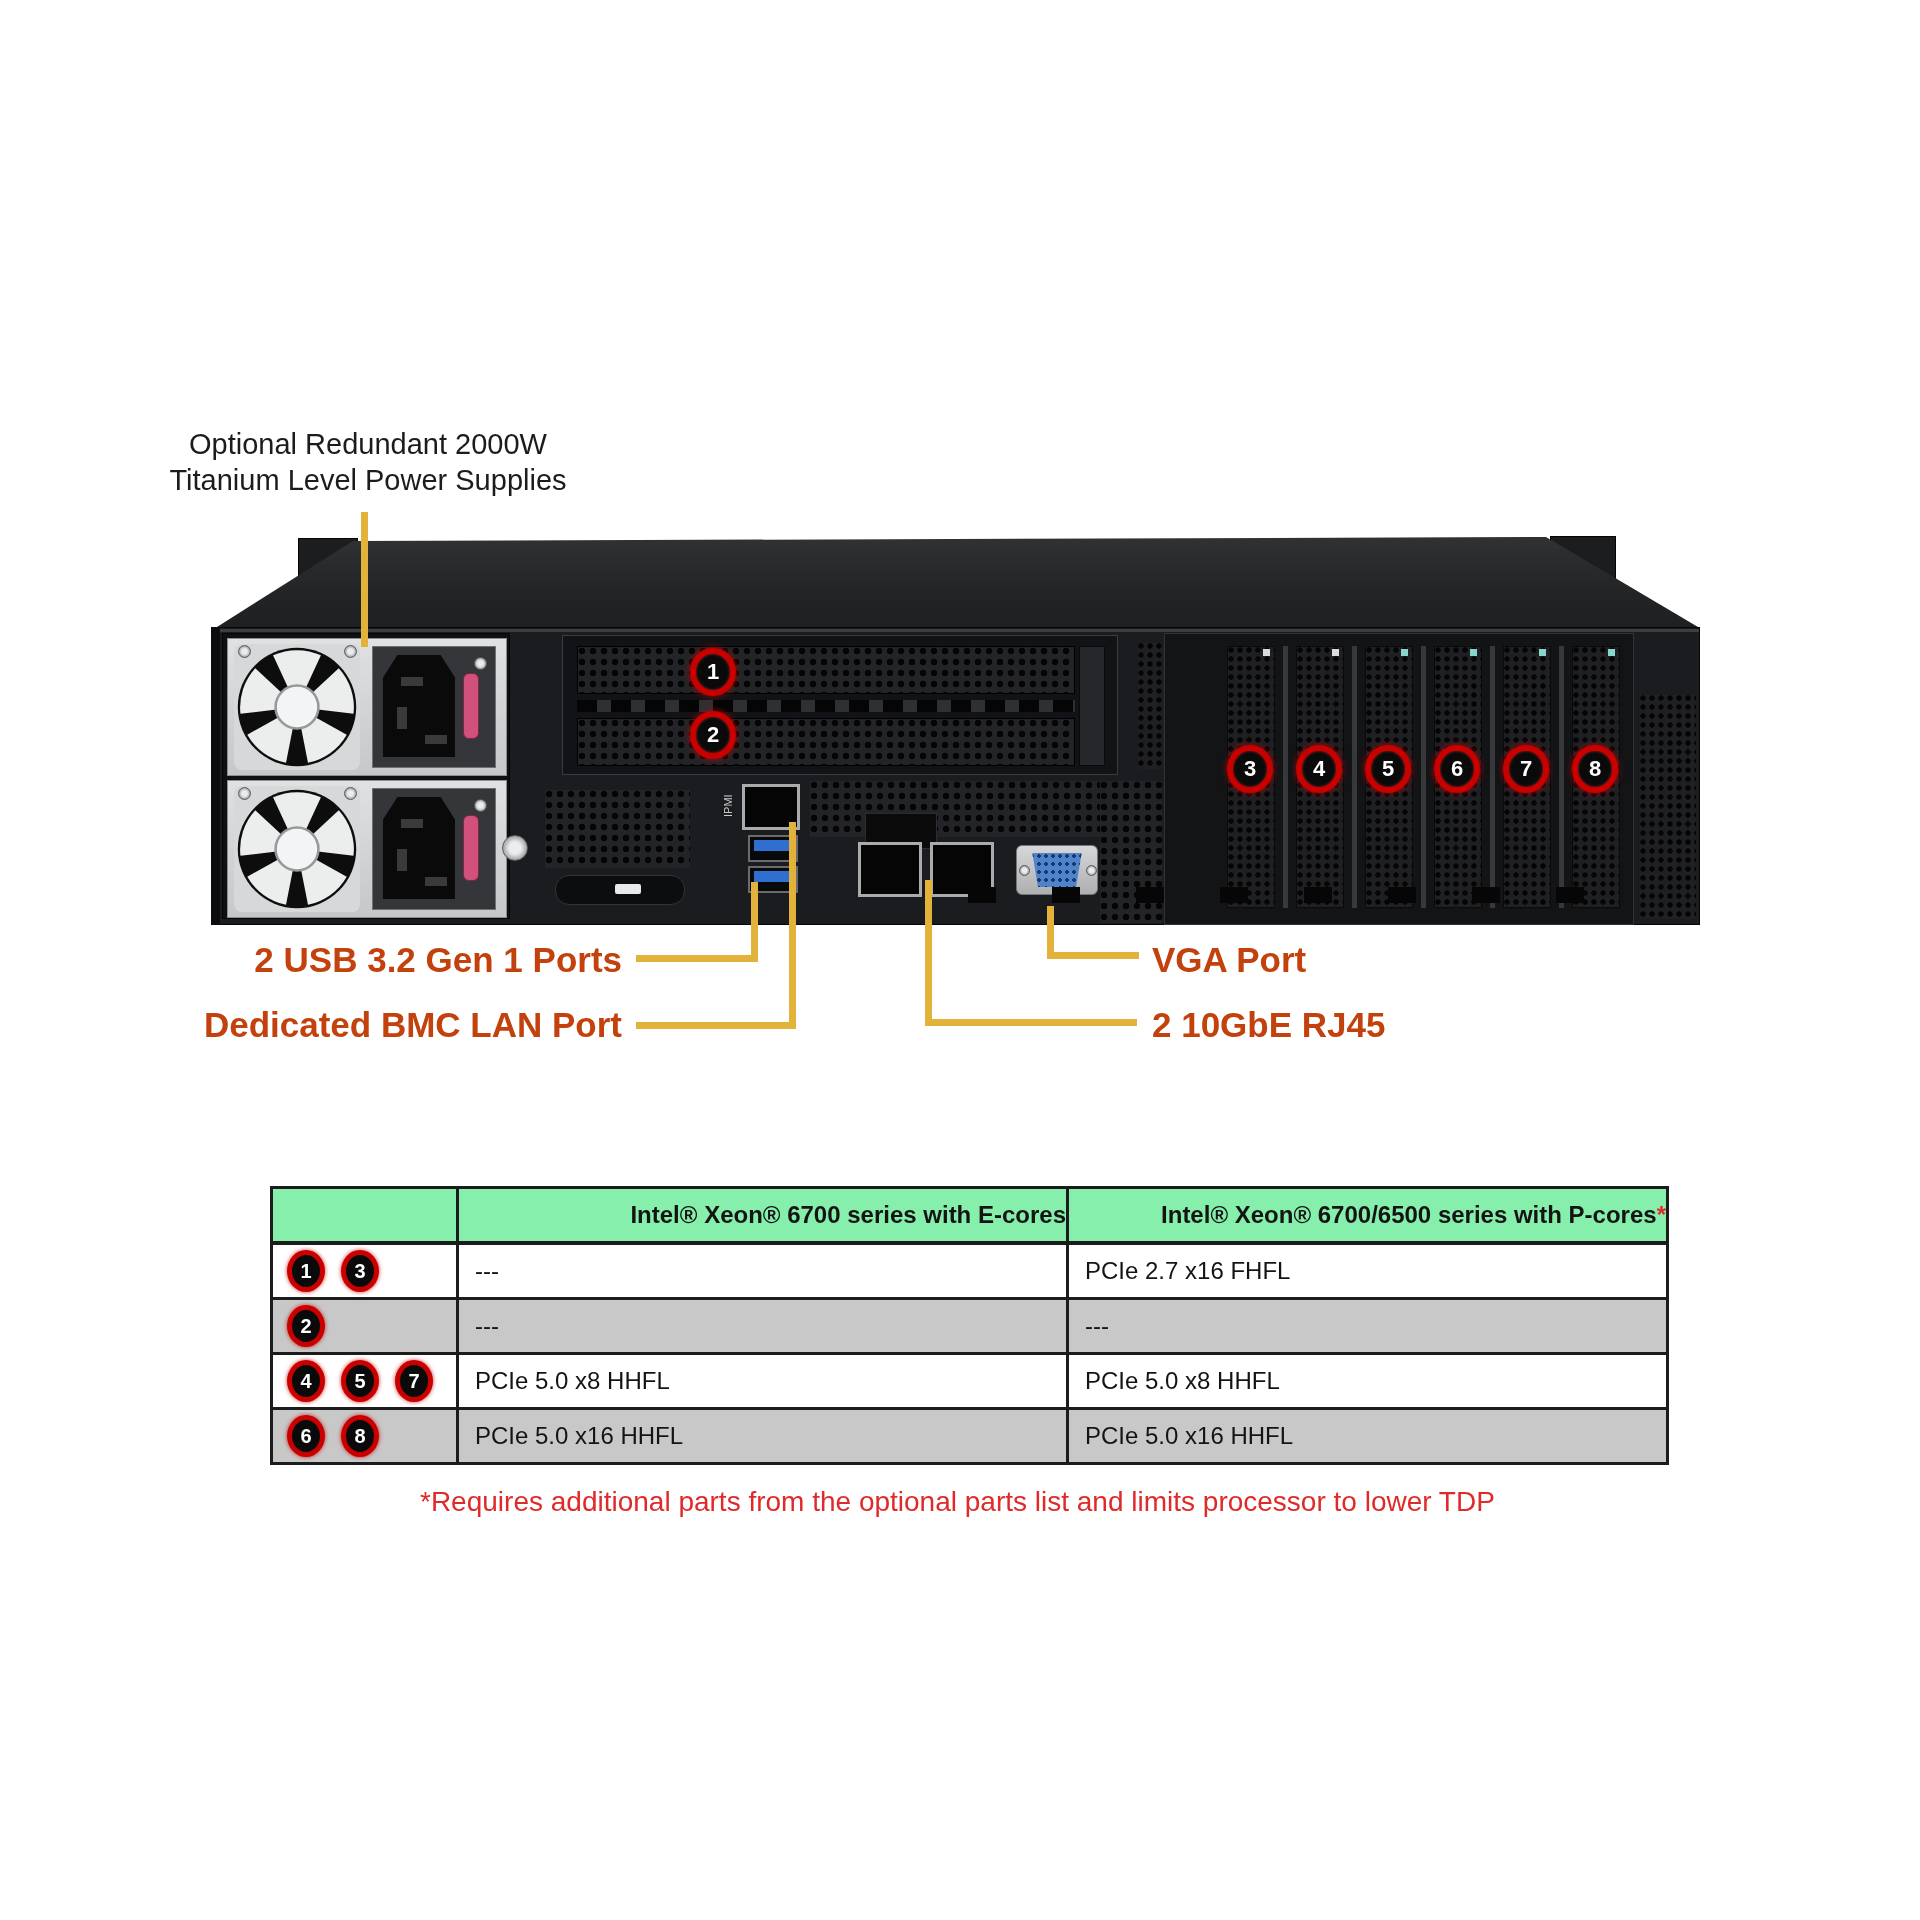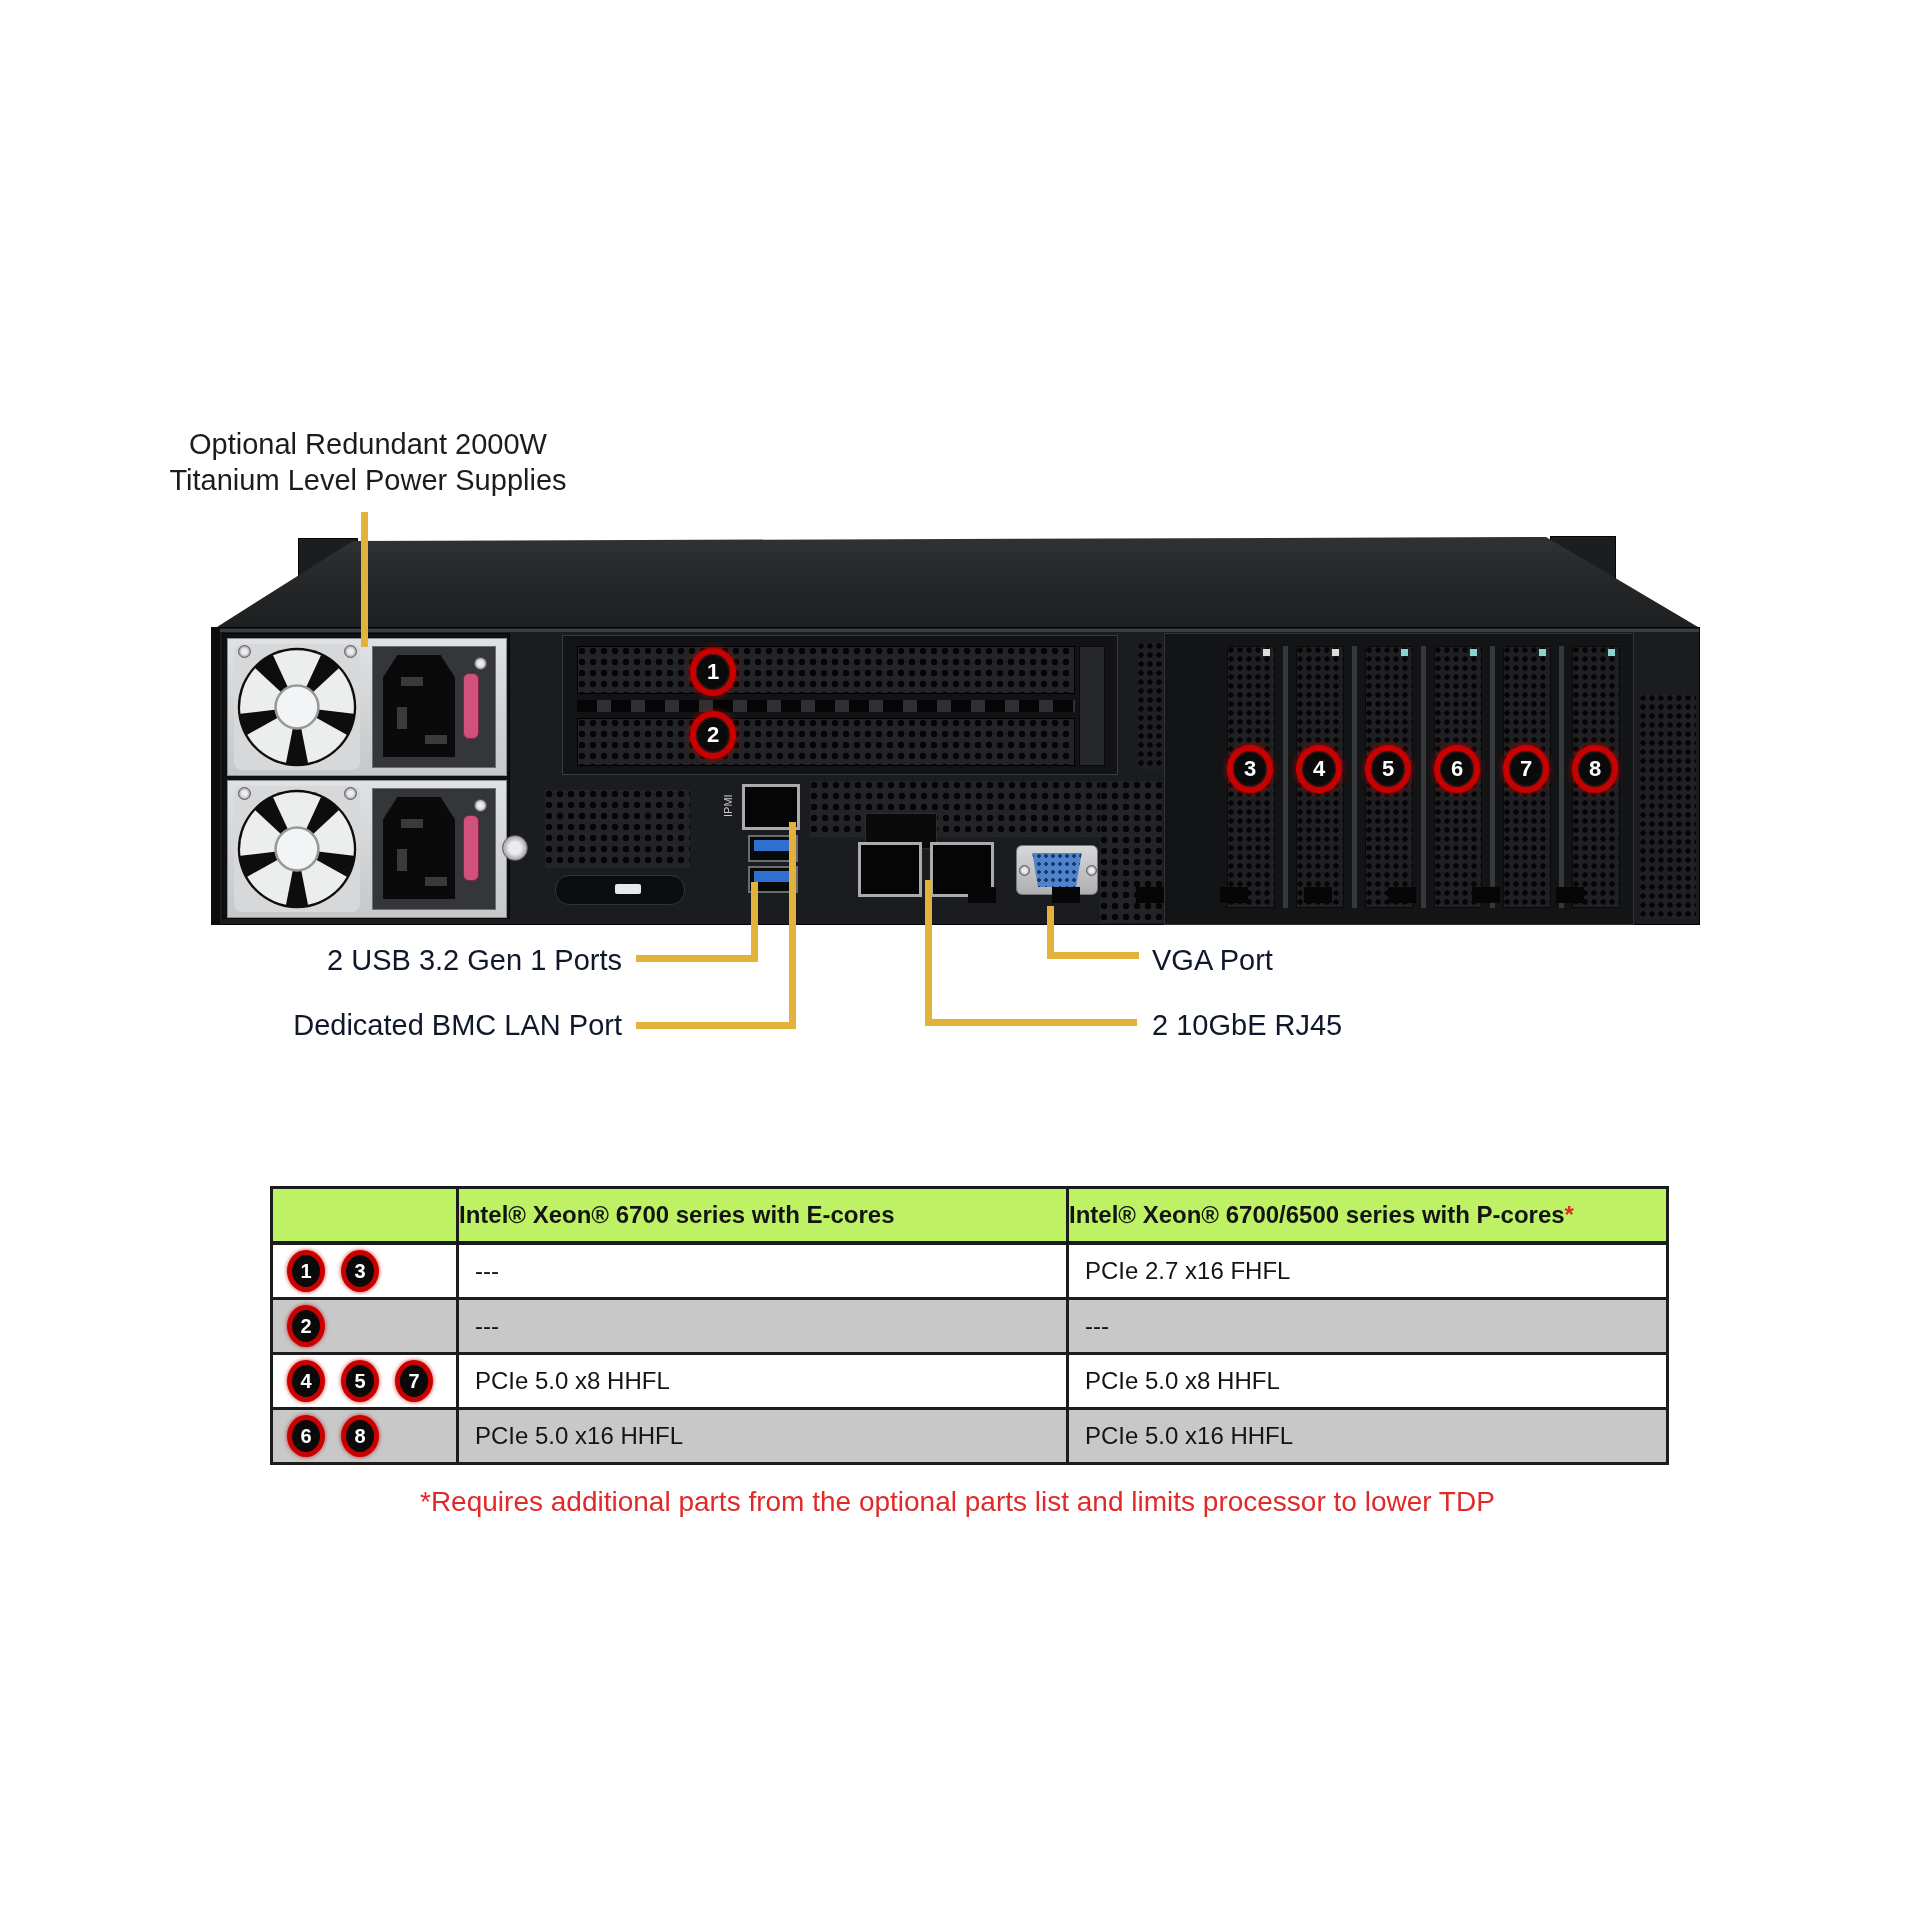--- a/index.html
+++ b/index.html
@@ -5,21 +5,21 @@
   html,body{margin:0;padding:0;background:#fff;}
   .page{position:relative;width:1920px;height:1920px;background:#fff;overflow:hidden;
         font-family:"Liberation Sans",sans-serif;color:#1b1b1b;}
   .abs{position:absolute;}
 
   
   .title{position:absolute;left:520px;top:390px;width:530px;height:40px;text-align:center;
          font-size:31px;font-style:italic;color:#2a2a2a;}
   .psu-label{position:absolute;left:138px;top:426px;width:460px;text-align:center;
              font-size:29px;line-height:36px;color:#1c1c1c;}
-  .callout{position:absolute;font-size:29px;color:#0f172a;height:44px;line-height:44px;}
+  .callout{position:absolute;font-size:35px;color:#c2410c;height:44px;line-height:44px;font-weight:bold;}
   .callout.right{text-align:right;}
 
   
   .yline{position:absolute;background:var(--yellow,#E3B23B);}
 
   
   .chassis{position:absolute;left:210px;top:535px;width:1492px;height:400px;}
   .tab{position:absolute;background:#1c1d1f;border:1px solid #050505;}
   .lid{position:absolute;left:0;top:0;width:1492px;height:96px;
        background:linear-gradient(180deg,#303234 0%,#232527 55%,#1d1f21 100%);
@@ -83,21 +83,21 @@
           border:6px solid var(--red,#C80000);box-sizing:border-box;color:#fff;font-weight:bold;
           font-size:22px;display:flex;align-items:center;justify-content:center;
           box-shadow:0 0 6px rgba(200,0,0,.85), inset 0 0 3px rgba(255,80,80,.5);}
 
   
   .slots-table{position:absolute;left:270px;top:1186px;border-collapse:collapse;table-layout:fixed;
                font-size:24px;color:#141414;}
   .slots-table td{border:3px solid #1c1c1c;padding:0 0 0 16px;height:52px;}
   .slots-table tr.r0 td{height:32px;border-bottom-width:4px;}
   .slots-table td.tdesc{text-align:center;font-weight:bold;font-size:25px;padding:0;}
-  .slots-table tr.r1 td{background:#bef264;text-align:left;font-weight:bold;padding:0;border-bottom-width:4px;}
+  .slots-table tr.r1 td{background:#86efac;text-align:right;font-weight:bold;padding:0;border-bottom-width:4px;}
   .slots-table tr.gray td{background:#c8c8c8;}
   .slots-table td.badgecell{padding:0 0 0 14px;}
   .badges-wrap{display:flex;gap:16px;align-items:center;}
   .tbadge{width:38px;height:42px;border-radius:50%;background:#0a0a0a;border:5px solid var(--red,#C80000);
           box-sizing:border-box;color:#fff;font-weight:bold;font-size:20px;display:flex;
           align-items:center;justify-content:center;box-shadow:0 0 4px rgba(200,0,0,.8);}
   .red{color:var(--fred,#E02A2A);}
   .footnote{position:absolute;left:420px;top:1486px;font-size:28px;color:var(--fred,#E02A2A);}
 </style>
 </head>

